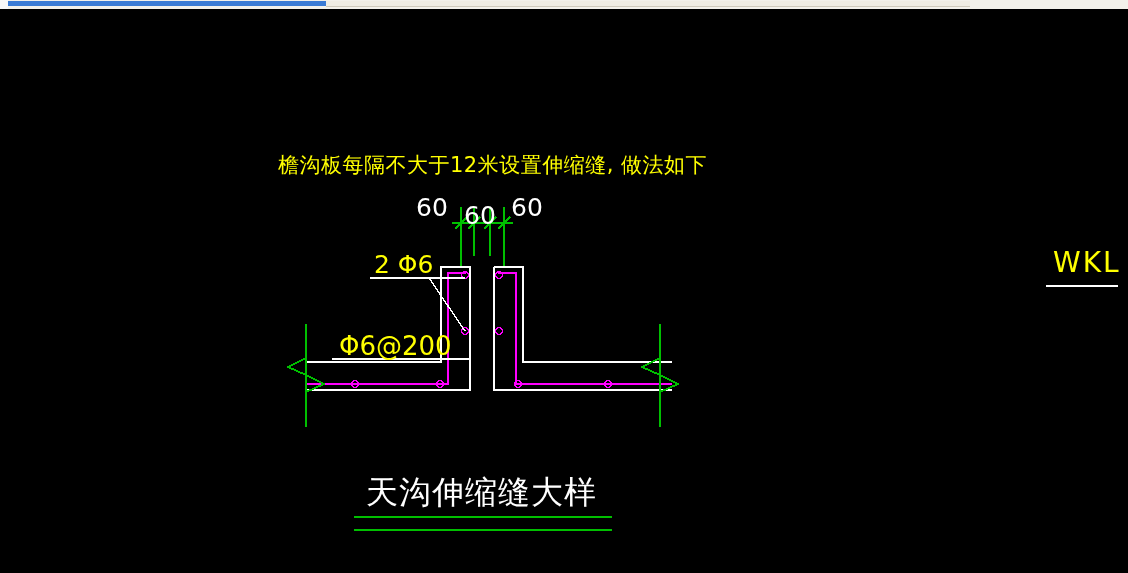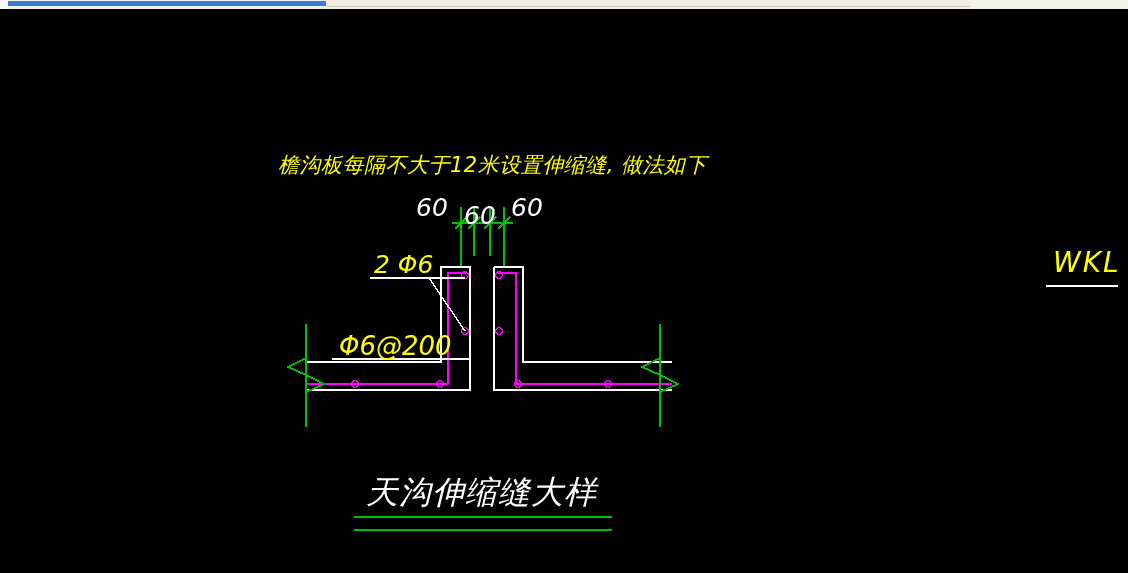--- a/index.html
+++ b/index.html
@@ -14,21 +14,20 @@
     overflow: hidden;
     font-family: "Liberation Sans", sans-serif;
     position: relative;
   }
 
   
   #app-root {
     position: absolute;
     inset: 0;
     background: #14532d;
-    font-style: italic;
   }
 
   #left-edge-strip {
     position: absolute;
     left: 0; top: 0;
     width: 8px; height: 573px;
     background: #f7f7f7;
   }
 
   #top-bar {

